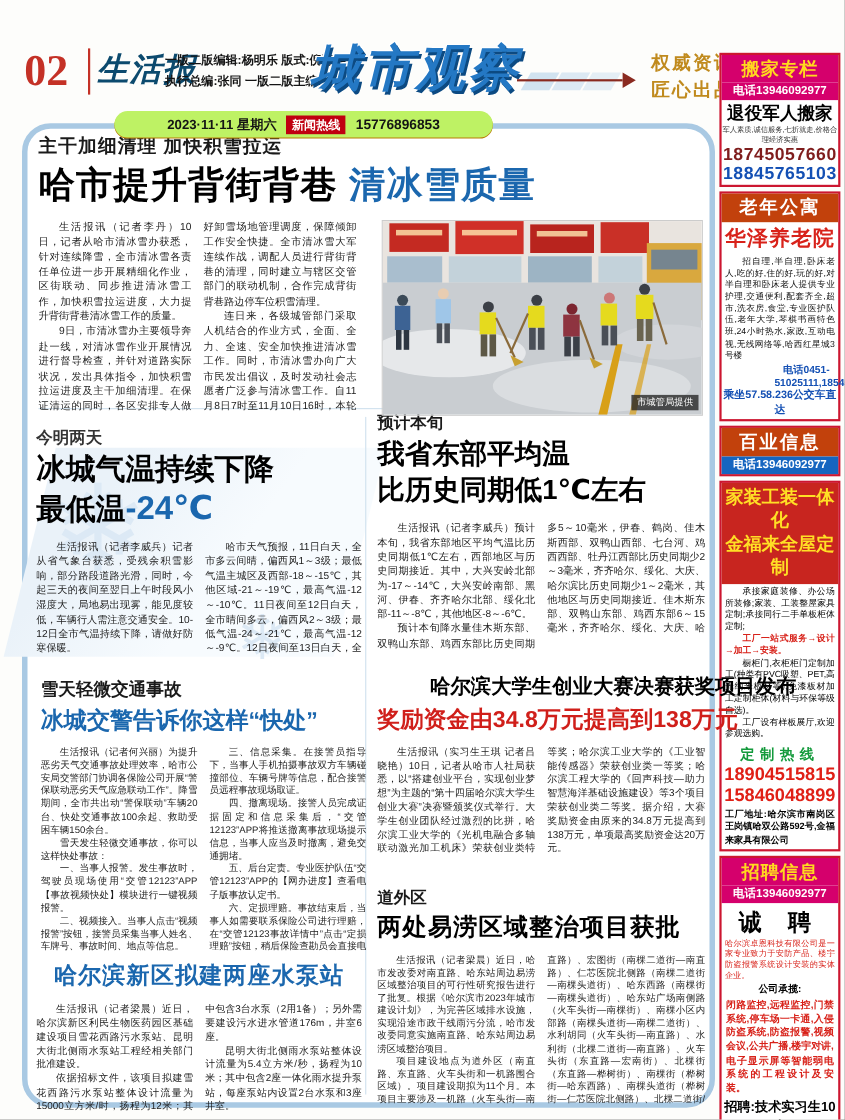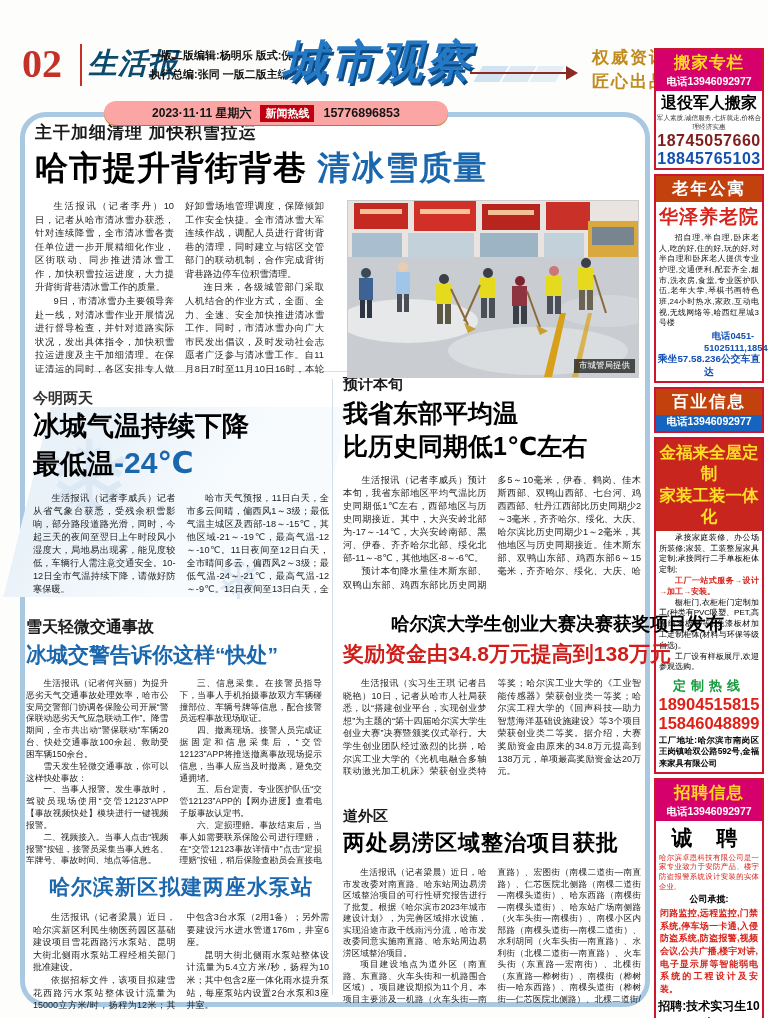--- a/index.html
+++ b/index.html
@@ -12,21 +12,21 @@
   .pageno-rule { position:absolute; left:80px; top:44px; width:2px; height:42px; background:#c43126; }
   .paper-name { position:absolute; left:88px; top:44px; font-size:29px; font-weight:900; font-style:italic; color:#0c4a6e; font-family:"DejaVu Serif","Liberation Serif",serif; letter-spacing:1px; }
   .credits { position:absolute; left:150px; top:46px; font-size:11px; line-height:1.75; color:#141414; font-weight:bold; }
   .section-title { position:absolute; left:282px; top:32px; font-size:45px; font-weight:900; font-style:italic; color:#2478c4; letter-spacing:3px; text-shadow:2px 3px 0 #0c4a82, -1px -1px 0 #ffffff, 1px -1px 0 #ffffff; white-space:nowrap; }
   .swoosh { position:absolute; top:66px; height:16px; width:26px; background:#c6dcee; transform:skewX(-30deg); }
   .swoosh.s1 { left:478px; opacity:.8; } .swoosh.s2 { left:506px; opacity:.6; } .swoosh.s3 { left:534px; opacity:.45; }
   .arrow-line { position:absolute; left:470px; top:72px; width:96px; height:2px; background:#8a2a20; }
   .arrow-head { position:absolute; left:566px; top:66px; width:0; height:0; border-left:12px solid #8a2a20; border-top:7px solid transparent; border-bottom:7px solid transparent; }
   .tagline { position:absolute; left:592px; top:46px; font-size:17px; font-weight:900; color:#c08a1d; line-height:1.4; letter-spacing:2px; }
 
-  .datebar { position:absolute; left:104px; top:101px; width:344px; height:24px; background:#fca5a5; border-radius:13px; display:flex; align-items:center; justify-content:center; gap:9px; z-index:5; box-shadow:0 1px 0 #b97d04; }
+  .datebar { position:absolute; left:104px; top:101px; width:344px; height:24px; background:#bef264; border-radius:13px; display:flex; align-items:center; justify-content:center; gap:9px; z-index:5; box-shadow:0 1px 0 #b97d04; }
   .datebar .date { font-size:12px; font-weight:bold; color:#141414; }
   .hotline-label { background:#c00010; color:#fff; font-size:11px; font-weight:bold; padding:1px 5px; }
   .datebar .phone { font-size:12.5px; font-weight:bold; color:#141414; }
 
   
   .frame { position:absolute; left:20px; top:112px; width:630px; height:895px; border:5px solid #a9c9e3; border-radius:26px; background:#fff; }
   .frame > * { position:absolute; }
 
   .deco-band { left:2px; top:290px; width:300px; height:190px; background:linear-gradient(115deg,#eaf2f9 20%,#f7fbfe 60%); transform:skewX(-14deg); z-index:0; }
   .snowflake { color:#dcE9f5; z-index:0; font-weight:normal; }
@@ -53,21 +53,21 @@
   .weather .kicker { font-size:15px; color:#333; }
   .weather h2 { font-size:27px; font-weight:900; line-height:1.25; margin:2px 0 10px; }
   .weather h2 .temp { font-size:30px; }
   .weather .cols { width:296px; height:116px; column-count:2; font-size:9.2px; line-height:1.42; }
 
   .forecast { left:318px; top:258px; width:298px; z-index:1; }
   .forecast .kicker { font-size:15px; }
   .forecast h2 { font-size:25px; font-weight:900; line-height:1.3; margin:3px 0 12px; }
   .forecast .cols { width:298px; height:122px; column-count:2; font-size:9.2px; line-height:1.42; }
 
-  .traffic { left:1px; top:500px; width:296px; z-index:1; }
+  .traffic { left:12px; top:500px; width:296px; z-index:1; }
   .traffic .kicker { font-size:16px; }
   .traffic h2 { font-size:21px; font-weight:900; color:#1b67ae; margin:3px 0 9px; }
   .traffic .cols { width:296px; height:200px; column-count:2; font-size:8.7px; line-height:1.36; }
 
   .contest { left:318px; top:494px; width:298px; z-index:1; }
   .contest h3 { font-size:18.5px; font-weight:900; margin:0 0 4px; white-space:nowrap;padding-left:48px; }
   .contest h2 { font-size:21px; font-weight:900; color:#d01f1a; margin:0 0 9px; white-space:nowrap; }
   .contest .cols { width:298px; height:132px; column-count:2; font-size:9px; line-height:1.4; }
 
   .daowai { left:318px; top:690px; width:298px; z-index:1; }
@@ -324,22 +324,22 @@
       <div class="elder-bus">乘坐57.58.236公交车直达</div>
     </div>
 
     <div class="ad">
       <div class="banner banner-blue">百业信息</div>
       <div class="banner-blue-sub">电话13946092977</div>
     </div>
 
     <div class="ad">
       <div class="jf-title">
+        <div>家装工装一体化</div>
         <div>金福来全屋定制</div>
-        <div>家装工装一体化</div>
       </div>
       <div class="jf-body">
         <p>承接家庭装修、办公场所装修;家装、工装整屋家具定制;承接同行二手单板柜体定制;</p>
         <p class="jf-red">工厂一站式服务→设计→加工→安装。</p>
         <p>橱柜门,衣柜柜门定制加工(种类有PVC吸塑、PET,高光纳米板材等),免漆板材加工定制柜体(材料与环保等级自选)。</p>
         <p>工厂设有样板展厅,欢迎参观选购。</p>
       </div>
       <div class="jf-hot">定制热线</div>
       <div class="jf-phone">18904515815</div>
       <div class="jf-phone">15846048899</div>

